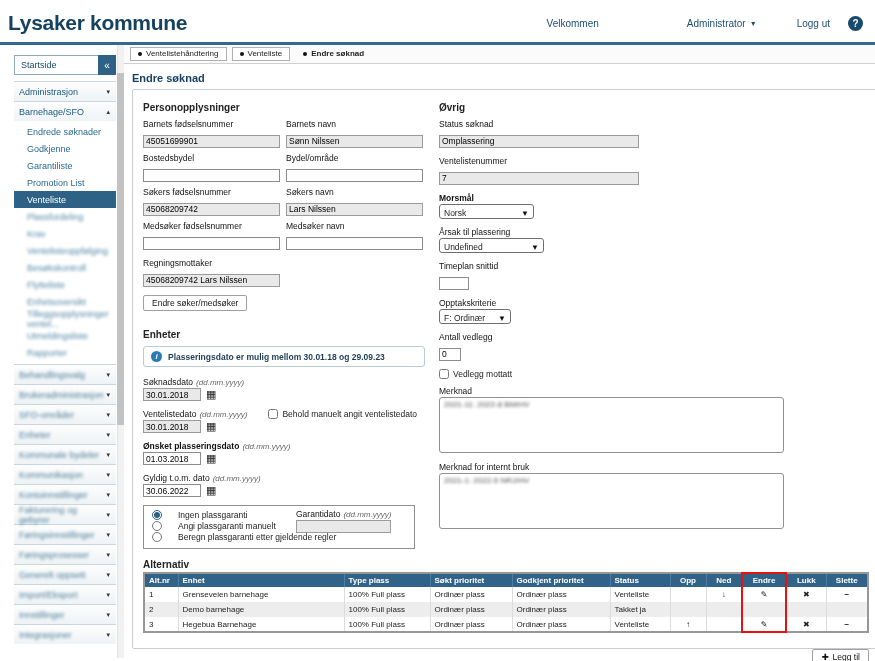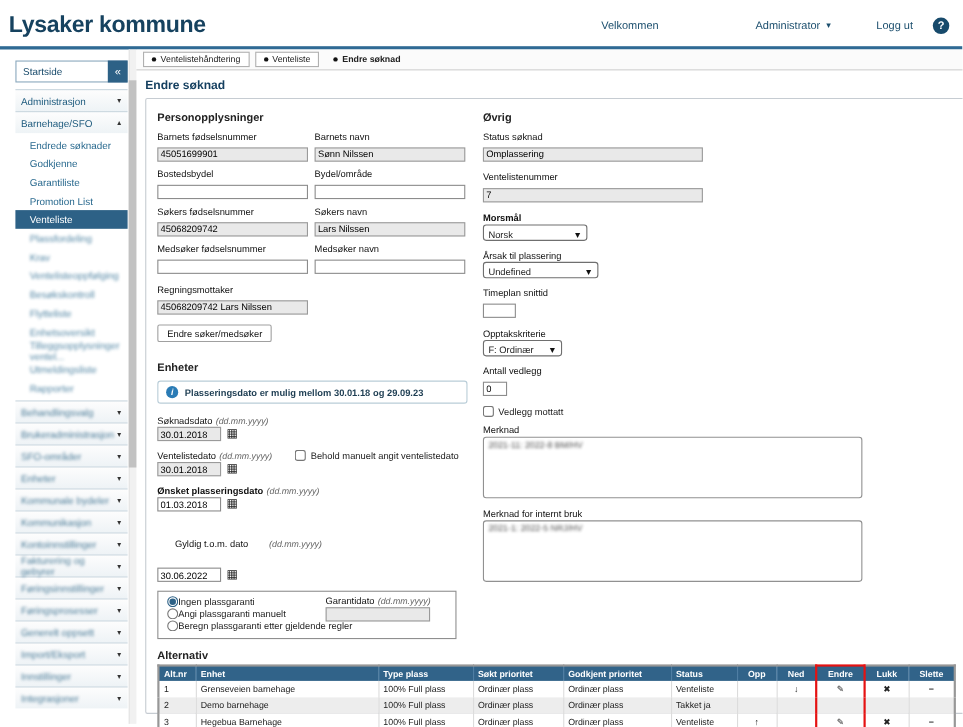--- a/index.html
+++ b/index.html
@@ -74,21 +74,21 @@
   .dfield { margin-bottom:8px; }
   .lblrow { display:flex; align-items:center; gap:3px; margin-bottom:1px; }
   .inprow { display:flex; align-items:center; gap:5px; }
   .cal { font-size:11px; line-height:1; color:#222; cursor:pointer; }
   .chkrow { display:flex; align-items:center; gap:4px; font-size:8.5px; }
   .chkrow input, .radrow input { width:10px; height:10px; accent-color:#2d6186; }
   .ml18 { margin-left:18px; }
 
   .radiobox { border:1px solid #8f8f8f; padding:3px 8px 5px; margin-top:4px; position:relative;
               width:272px; font-size:8.5px; }
-  .radrow { display:flex; align-items:flex-end; gap:0; margin:1px 0; }
+  .radrow { display:flex; align-items:flex-end; gap:16px; margin:1px 0; }
   .garanti { position:absolute; left:152px; top:3px; }
 
   .sel { border:1px solid #6f6f6f; border-radius:3px; height:15px; display:flex; align-items:flex-end;
          justify-content:space-between; padding:0 4px; font-size:8.5px; background:#fff; cursor:pointer; }
   .sel .car { font-size:8px; color:#111; }
 
   .ta { width:345px; height:56px; border:1px solid #919191; border-radius:3px; padding:2px 4px;
         font-size:8px; background:#fff; }
 
   
@@ -305,21 +305,21 @@
               <span class="hint">(dd.mm.yyyy)</span>
               </div>
             <div class="inprow">
                 <input class="inp w58" value="01.03.2018" style="">
               <span class="cal">▦</span>
               </div>
           </div>
 
           <div class="dfield">
             <div class="lblrow">
-                <span class="lbl" style="margin:16px">Gyldig t.o.m. dato</span>
+                <span class="lbl" style="margin:0">Gyldig t.o.m. dato</span>
               <span class="hint">(dd.mm.yyyy)</span>
               </div>
             <div class="inprow">
                 <input class="inp w58" value="30.06.2022" style="">
               <span class="cal">▦</span>
               </div>
           </div>
 
           <div class="radiobox">
             <div class="radrow">

